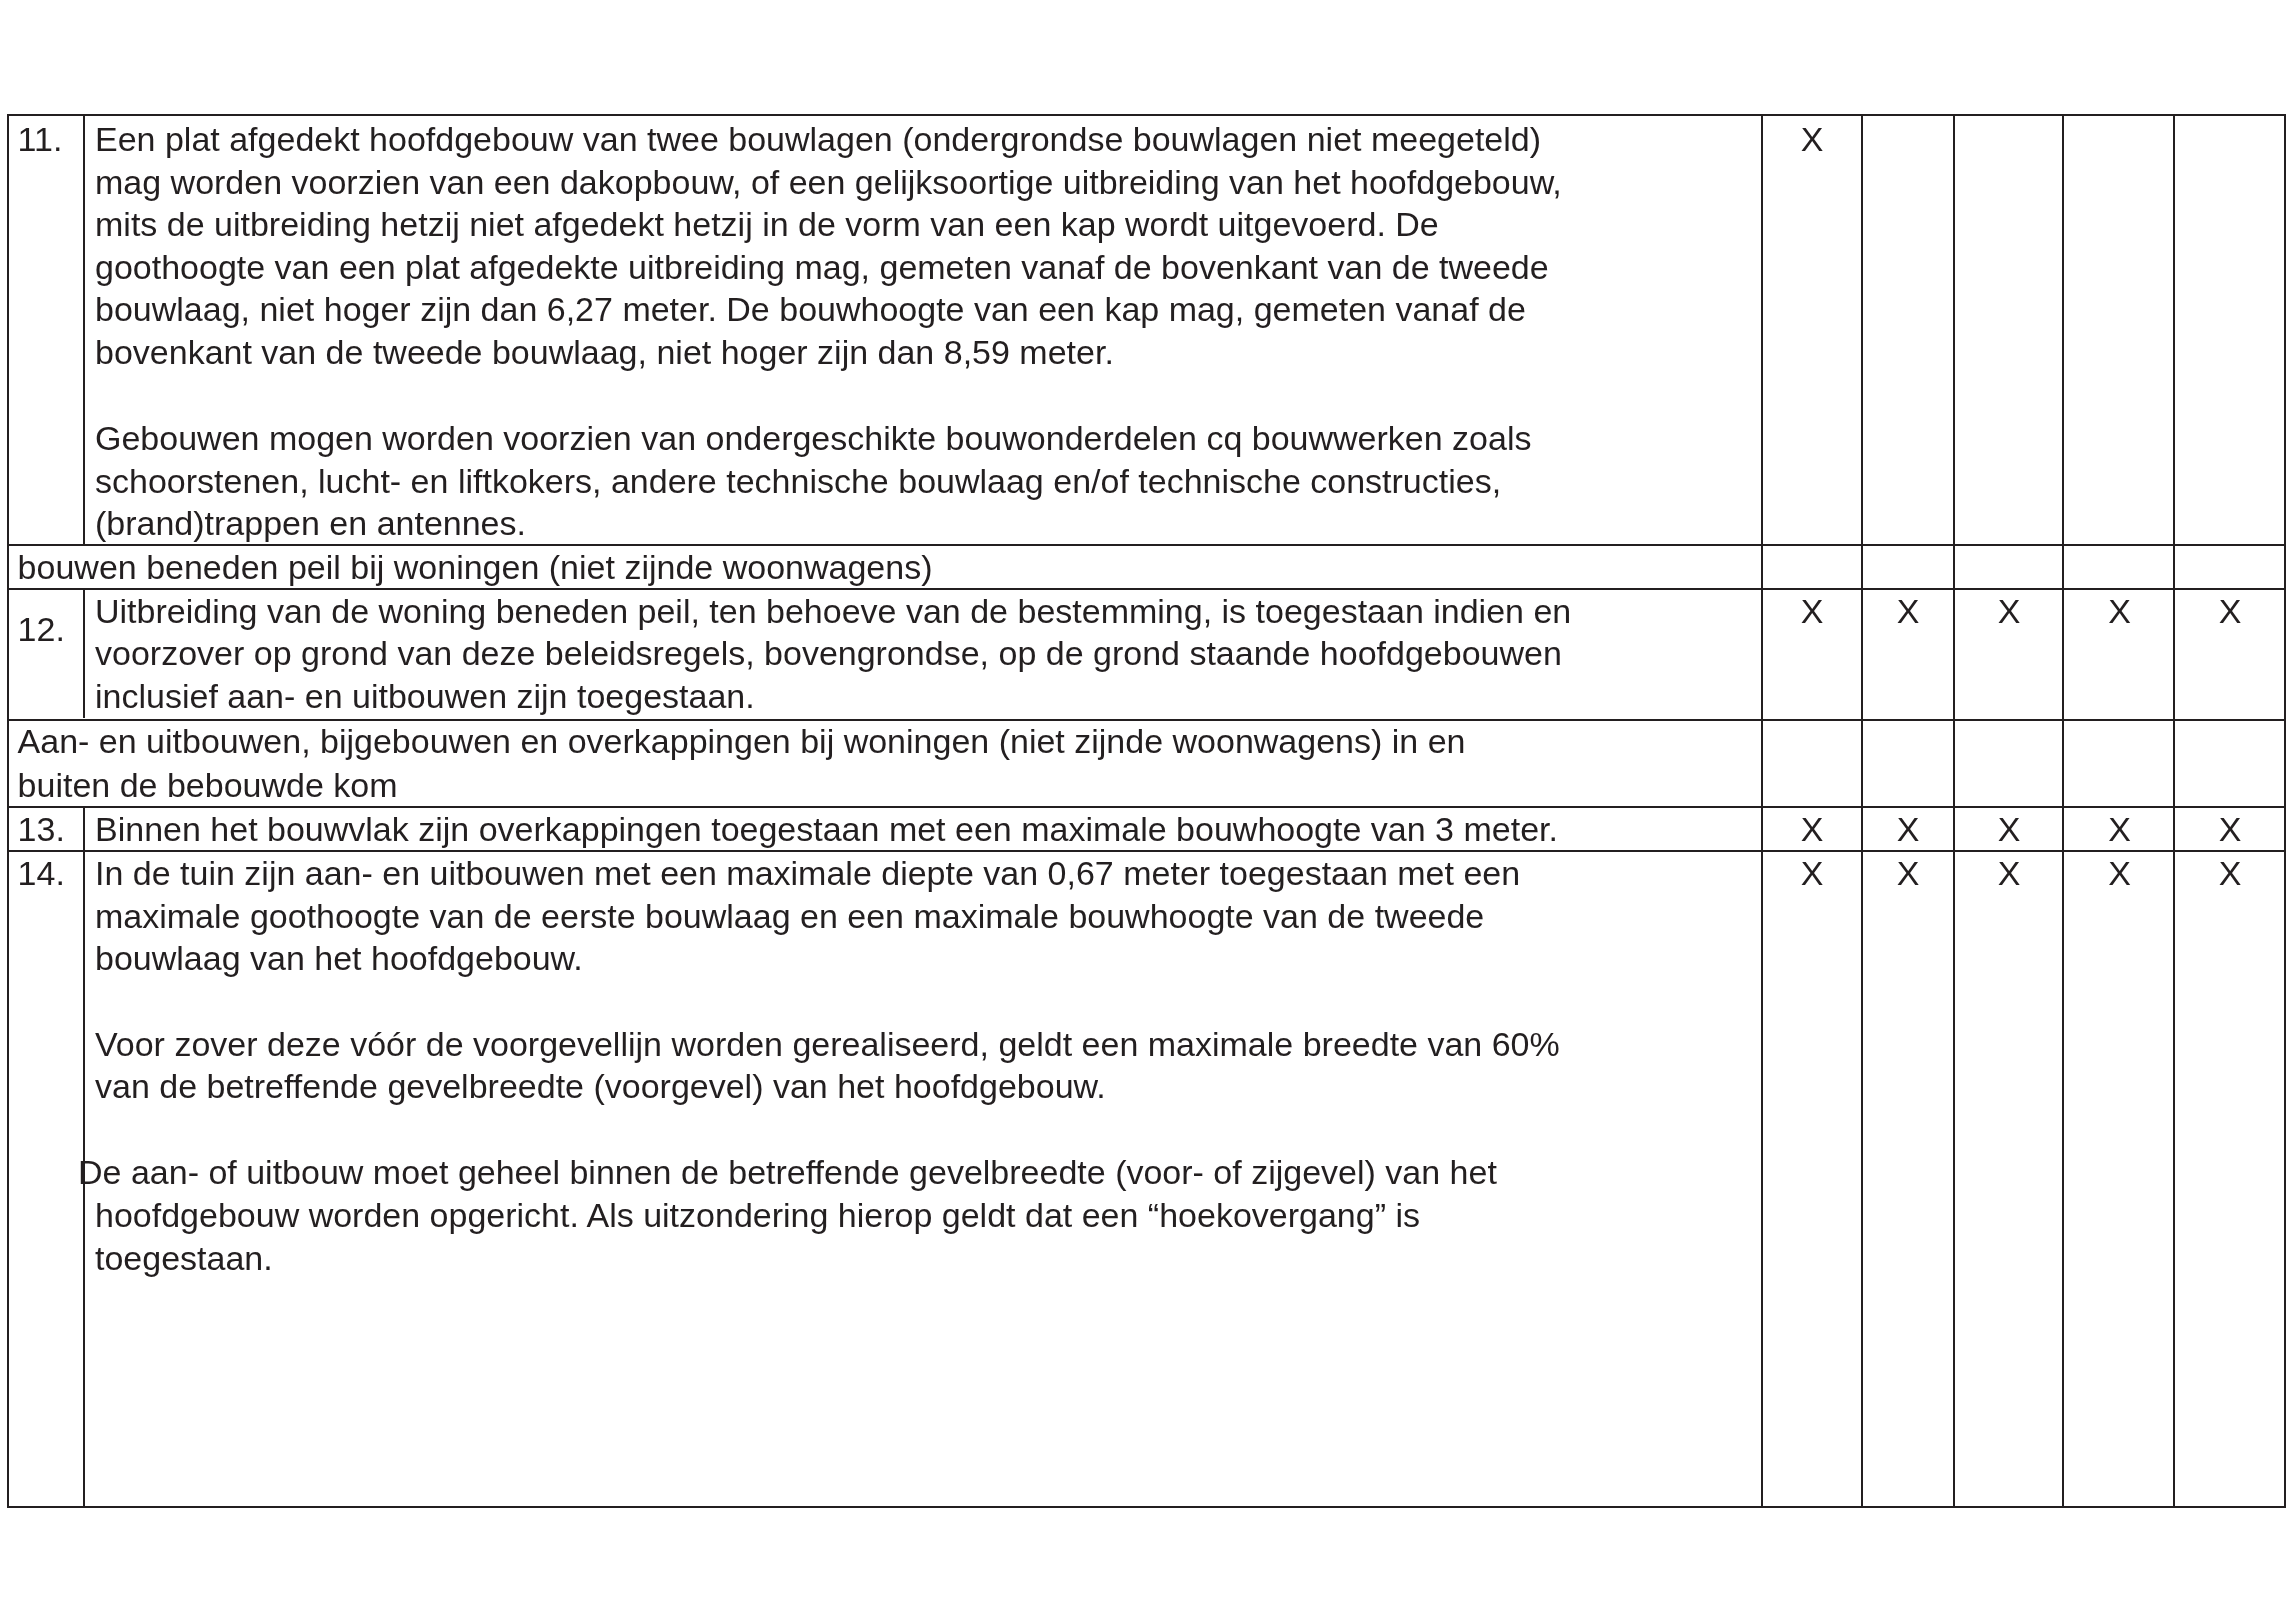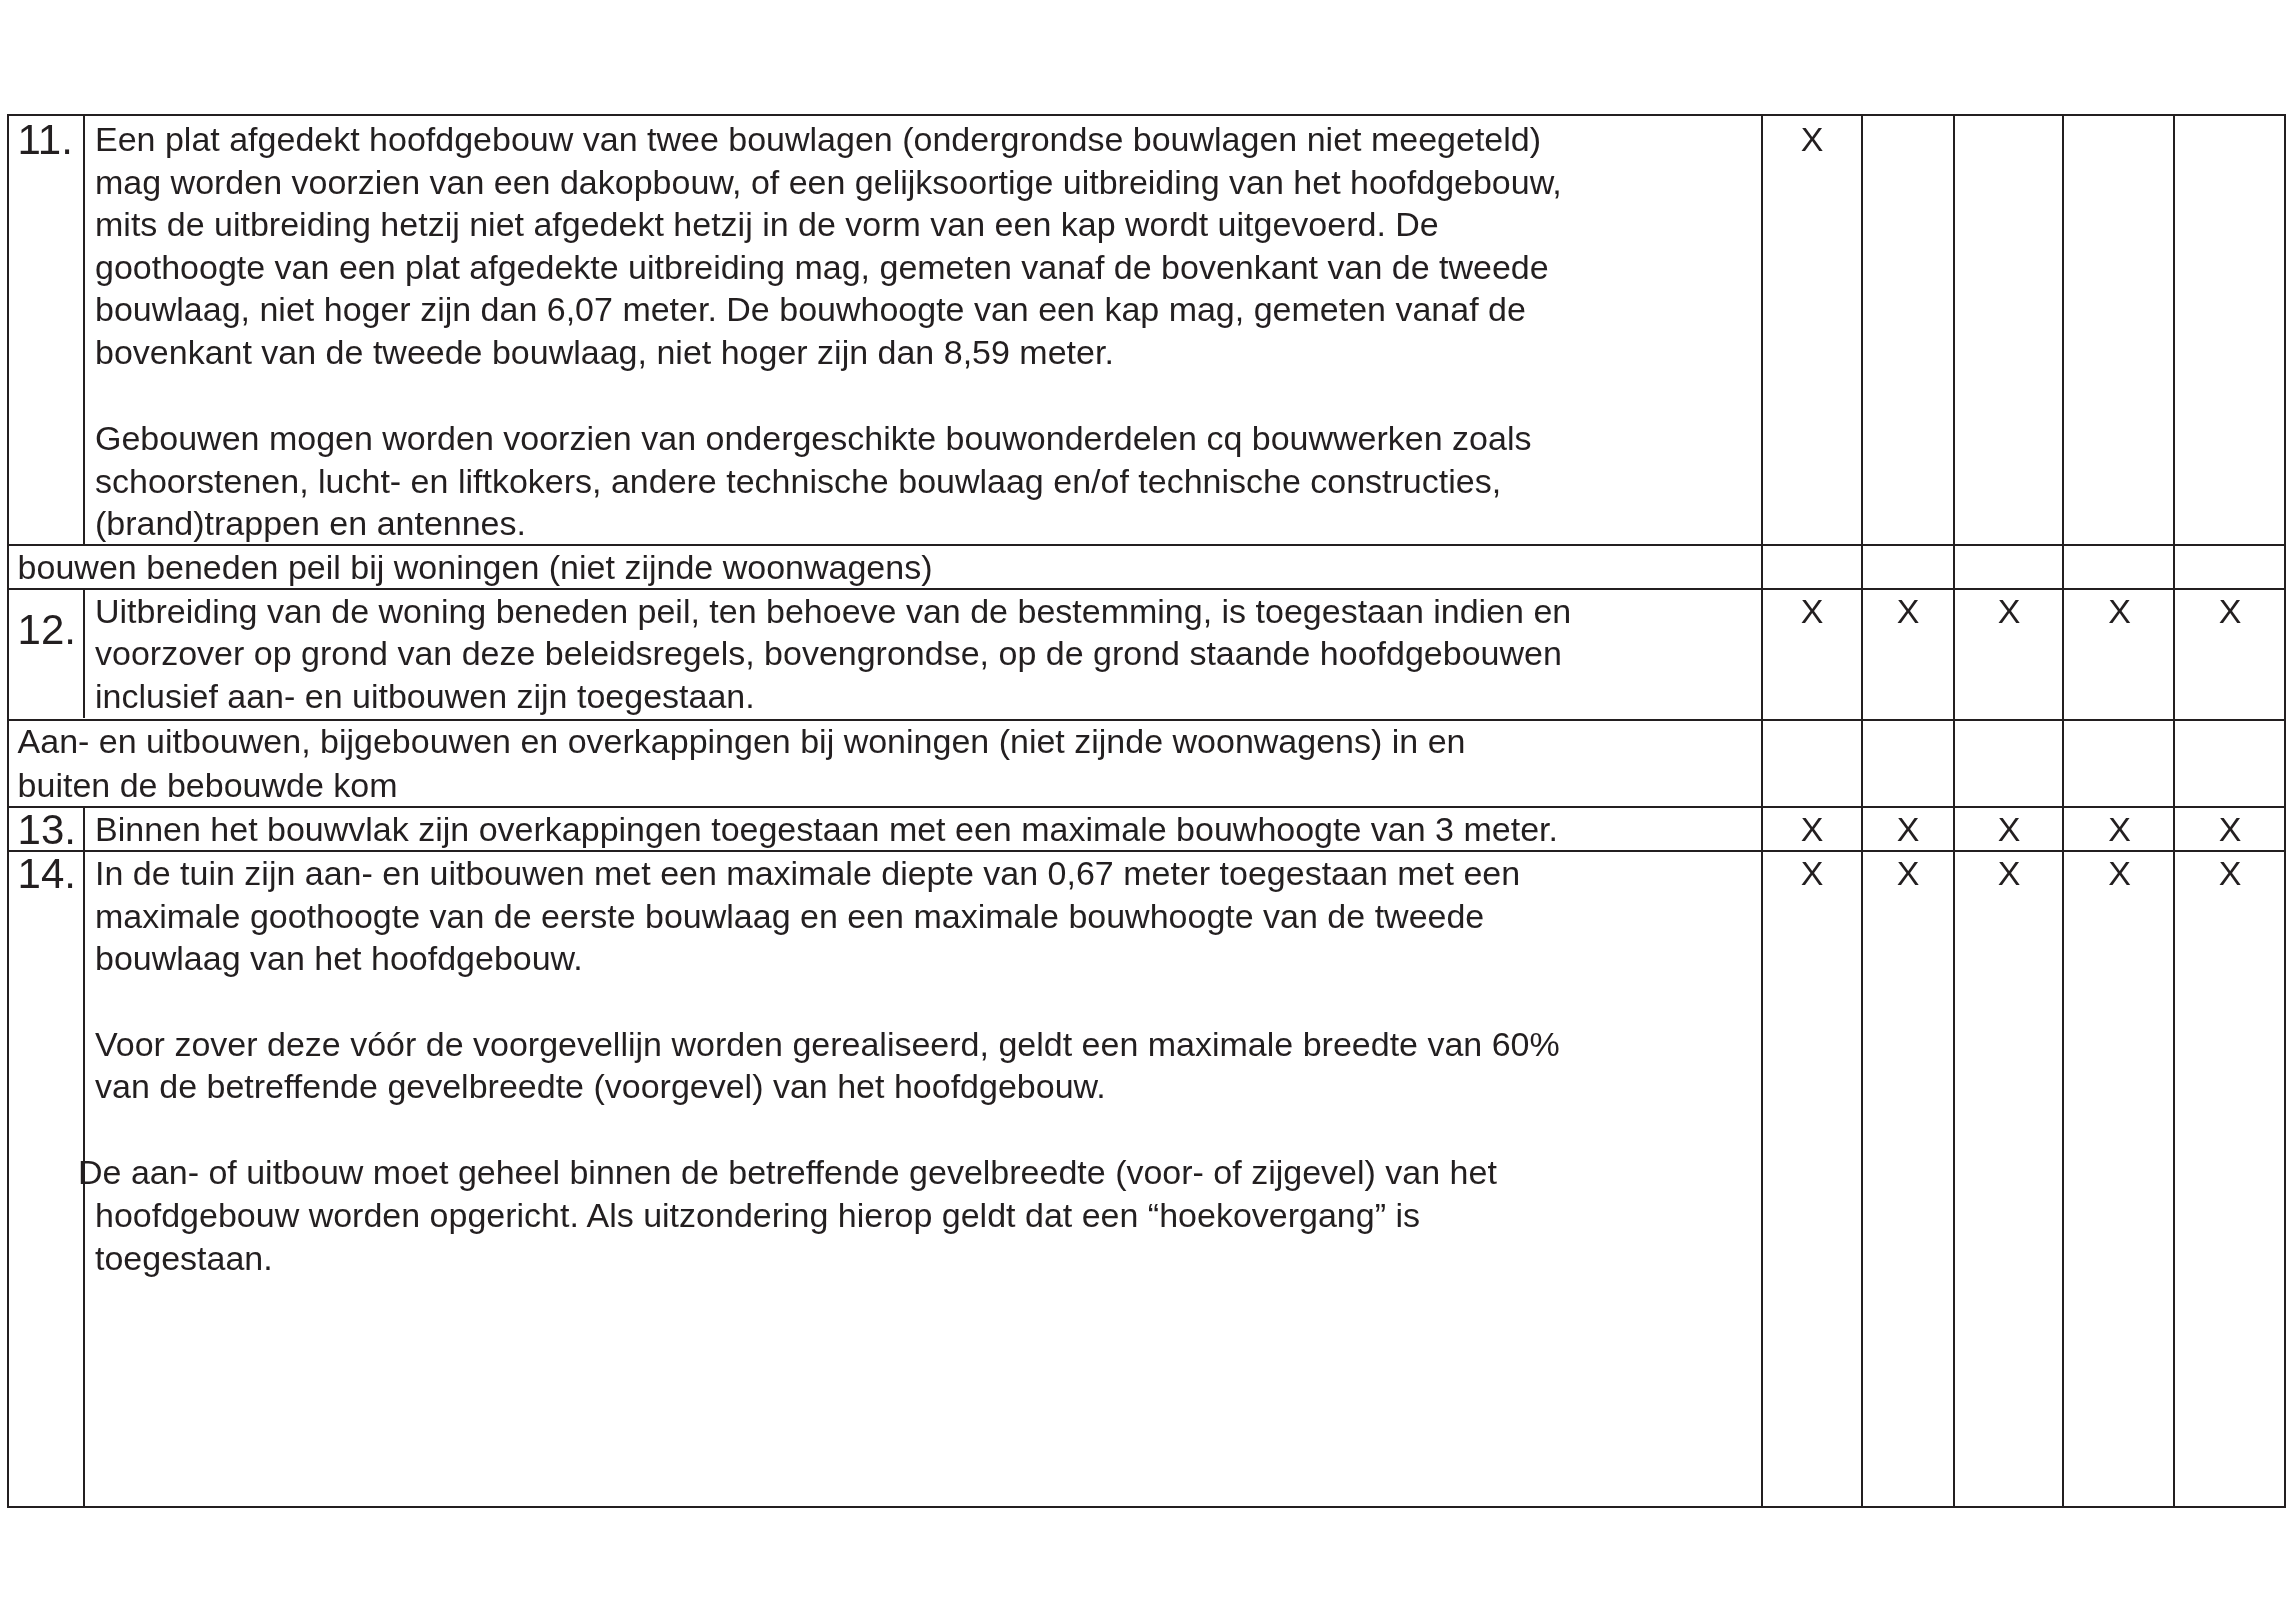--- a/index.html
+++ b/index.html
@@ -4,21 +4,21 @@
 <style>
   html, body { margin:0; padding:0; background:#ffffff; }
   body { width:2293px; height:1621px; position:relative; overflow:hidden;
          font-family:"Liberation Sans", sans-serif; color:#231f20; }
   .tbl { position:absolute; left:6.9px; top:114px; width:2279px; height:1394px;
          border:2.9px solid #231f20; box-sizing:border-box; }
   .hl { position:absolute; left:0; right:0; height:0; border-top:2.9px solid #231f20; }
   .vl { position:absolute; width:0; border-left:2.9px solid #231f20; }
   .txt { position:absolute; font-size:34px; line-height:43px; white-space:pre; }
   .bold { font-weight:normal; }
-  .num { position:absolute; font-size:42px; line-height:43px; }
+  .num { position:absolute; font-size:34px; line-height:43px; }
   .mark { position:absolute; font-size:34px; line-height:43px; text-align:center; }
 </style>
 </head>
 <body>
 
 <div class="tbl">
 
   <div class="hl" style="top:428px"></div>
   <div class="hl" style="top:472px"></div>
   <div class="hl" style="top:603px"></div>
@@ -35,21 +35,21 @@
   <div class="vl" style="left:2053px; top:0; height:1391px"></div>
   <div class="vl" style="left:2164px; top:0; height:1391px"></div>
 </div>
 
 <div class="num" style="left:17.6px; top:118px">11.</div>
 <div>
   <div class="txt" style="left:95px; top:118px">Een plat afgedekt hoofdgebouw van twee bouwlagen (ondergrondse bouwlagen niet meegeteld)</div>
   <div class="txt" style="left:95px; top:161px">mag worden voorzien van een dakopbouw, of een gelijksoortige uitbreiding van het hoofdgebouw,</div>
   <div class="txt" style="left:95px; top:203px">mits de uitbreiding hetzij niet afgedekt hetzij in de vorm van een kap wordt uitgevoerd. De</div>
   <div class="txt" style="left:95px; top:246px">goothoogte van een plat afgedekte uitbreiding mag, gemeten vanaf de bovenkant van de tweede</div>
-  <div class="txt" style="left:95px; top:288px">bouwlaag, niet hoger zijn dan 6,07 meter. De bouwhoogte van een kap mag, gemeten vanaf de</div>
+  <div class="txt" style="left:95px; top:288px">bouwlaag, niet hoger zijn dan 6,27 meter. De bouwhoogte van een kap mag, gemeten vanaf de</div>
   <div class="txt" style="left:95px; top:331px">bovenkant van de tweede bouwlaag, niet hoger zijn dan 8,59 meter.</div>
   <div class="txt" style="left:95px; top:417px">Gebouwen mogen worden voorzien van ondergeschikte bouwonderdelen cq bouwwerken zoals</div>
   <div class="txt" style="left:95px; top:460px">schoorstenen, lucht- en liftkokers, andere technische bouwlaag en/of technische constructies,</div>
   <div class="txt" style="left:95px; top:502px">(brand)trappen en antennes.</div>
 </div>
 <div class="mark" style="left:1763px; width:98px; top:118px">X</div>
 
 <div class="txt bold" style="left:17.6px; top:546px">bouwen beneden peil bij woningen (niet zijnde woonwagens)</div>
 
 <div class="num" style="left:17.6px; top:608px">12.</div>

